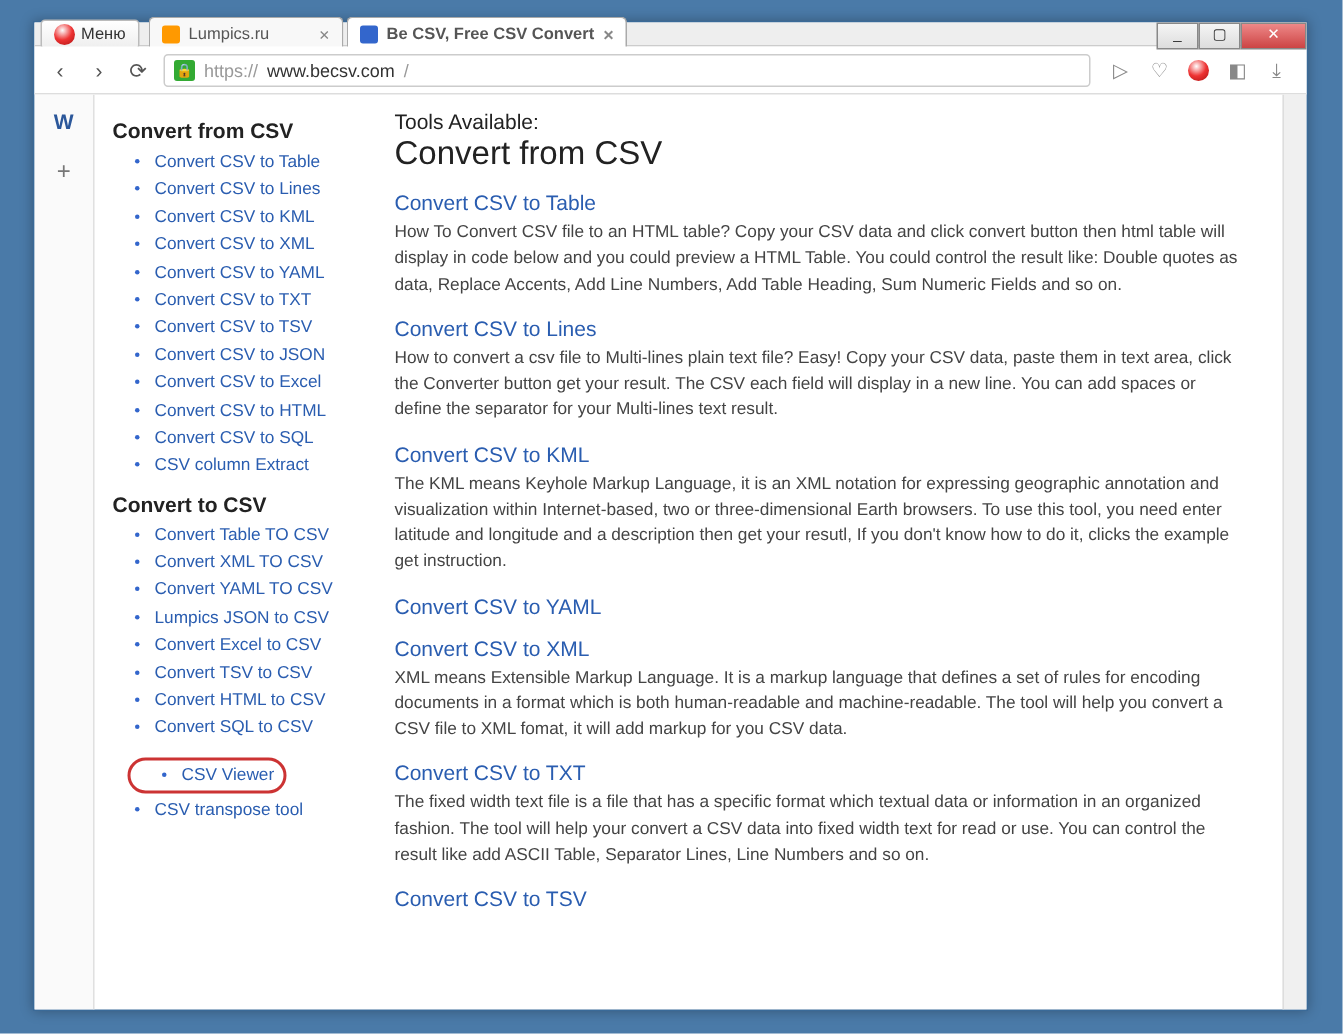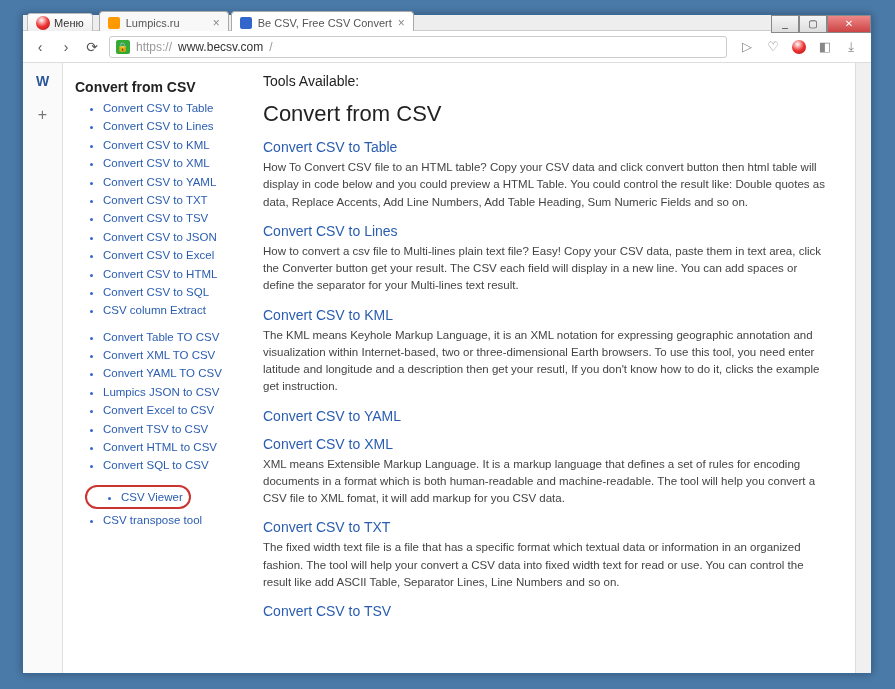--- a/index.html
+++ b/index.html
@@ -6,21 +6,21 @@
 body { font-family: Tahoma, Arial, sans-serif; background: #4a7aa8; width: 895px; height: 689px; overflow: hidden; position: relative; }
 .window-frame { position: absolute; top: 14px; left: 22px; width: 850px; height: 660px; background: #fff; border: 1px solid #3a6a98; box-shadow: 0 0 8px rgba(0,0,0,0.3); display: flex; flex-direction: column; }
 .sys-buttons { position: absolute; right: 0; top: 0; display: flex; }
 .sys-btn { width: 28px; height: 18px; border: 1px solid #888; background: linear-gradient(#f5f5f5,#ddd); font-size: 10px; text-align: center; line-height: 16px; color: #333; cursor: pointer; }
 .sys-btn.close { background: linear-gradient(#e88,#c44); color: #fff; width: 44px; }
 .tabs-row { height: 16px; display: flex; align-items: center; padding-left: 4px; background: #eee; border-bottom: 1px solid #ccc; }
 .opera-menu { display: flex; align-items: center; gap: 4px; padding: 2px 8px; border: 1px solid #bbb; border-radius: 3px; background: linear-gradient(#fff,#eee); margin-right: 6px; cursor: pointer; }
 .opera-o { width: 14px; height: 14px; border-radius: 50%; background: radial-gradient(circle at 40% 30%, #fff8, #e33, #a11); }
 .menu-text { font-size: 11px; color: #333; }
 .tab { display: flex; align-items: center; gap: 6px; padding: 0 8px; height: 24px; border: 1px solid #aaa; border-bottom: none; border-radius: 4px 4px 0 0; background: #f8f8f8; font-size: 11px; color: #555; margin-right: 2px; min-width: 130px; cursor: pointer; }
-.tab.active { background: #fff; }
+.tab.active { background: #fff; font-weight: bold; }
 .favicon { width: 12px; height: 12px; border-radius: 2px; }
 .fav-orange { background: #f90; }
 .fav-blue { background: #36c; }
 .tab-close { color: #888; font-size: 12px; margin-left: auto; cursor: pointer; }
 .addr-row { height: 32px; display: flex; align-items: center; padding: 0 8px; gap: 8px; border-bottom: 1px solid #ddd; background: #fff; }
 .nav-icon { width: 18px; height: 18px; display: flex; align-items: center; justify-content: center; color: #555; font-size: 14px; cursor: pointer; }
 .addr-box { flex: 1; height: 22px; border: 1px solid #ccc; border-radius: 3px; display: flex; align-items: center; padding: 0 6px; gap: 6px; }
 .lock-green { width: 14px; height: 14px; background: #3a3; border-radius: 2px; display: flex; align-items: center; justify-content: center; }
 .lock-glyph { color: #fff; font-size: 9px; }
 .url-proto { color: #999; font-size: 12px; }
@@ -36,21 +36,21 @@
 .page { flex: 1; overflow: auto; padding: 10px 4px 10px 0; }
 .page-inner { display: flex; gap: 8px; padding-left: 12px; }
 .nav-col { width: 180px; flex-shrink: 0; }
 .nav-col h3 { font-size: 14px; font-weight: bold; color: #222; margin: 6px 0 4px 0; }
 .nav-col ul { list-style: disc; padding-left: 28px; margin-bottom: 8px; }
 .nav-col li { font-size: 11.5px; line-height: 1.6; color: #36c; }
 .nav-col li span { color: #2a5db0; cursor: pointer; }
 .highlight-box { border: 2.5px solid #c33; border-radius: 12px; padding: 1px 6px 1px 16px; display: inline-block; margin-left: 10px; margin-top: 2px; }
 .highlight-box li { list-style: disc; margin-left: 18px; }
 .main-col { flex: 1; padding-right: 20px; }
-.main-col .avail { font-size: 14px; color: #222; margin-bottom: 12px; }
+.main-col .avail { font-size: 14px; color: #222; margin-bottom: 0; }
 .main-col h1 { font-size: 22px; font-weight: normal; color: #222; margin-bottom: 10px; }
 .main-col h3 { font-size: 14px; font-weight: normal; color: #2a5db0; margin: 12px 0 4px 0; cursor: pointer; }
 .main-col p { font-size: 11.5px; color: #444; line-height: 1.5; margin-bottom: 4px; }
 .scrollbar-fake { width: 16px; background: #f0f0f0; border-left: 1px solid #ddd; }
 </style>
 </head>
 <body>
 
 <div class="window-frame">
   <div class="sys-buttons">
@@ -116,20 +116,21 @@
               <li><span>Convert CSV to XML</span></li>
               <li><span>Convert CSV to YAML</span></li>
               <li><span>Convert CSV to TXT</span></li>
               <li><span>Convert CSV to TSV</span></li>
               <li><span>Convert CSV to JSON</span></li>
               <li><span>Convert CSV to Excel</span></li>
               <li><span>Convert CSV to HTML</span></li>
               <li><span>Convert CSV to SQL</span></li>
               <li><span>CSV column Extract</span></li>
             </ul>
+          <h3>Convert to CSV</h3>
           <ul id="to-list">
               <li><span>Convert Table TO CSV</span></li>
               <li><span>Convert XML TO CSV</span></li>
               <li><span>Convert YAML TO CSV</span></li>
               <li><span>Lumpics JSON to CSV</span></li>
               <li><span>Convert Excel to CSV</span></li>
               <li><span>Convert TSV to CSV</span></li>
               <li><span>Convert HTML to CSV</span></li>
               <li><span>Convert SQL to CSV</span></li>
             </ul>

